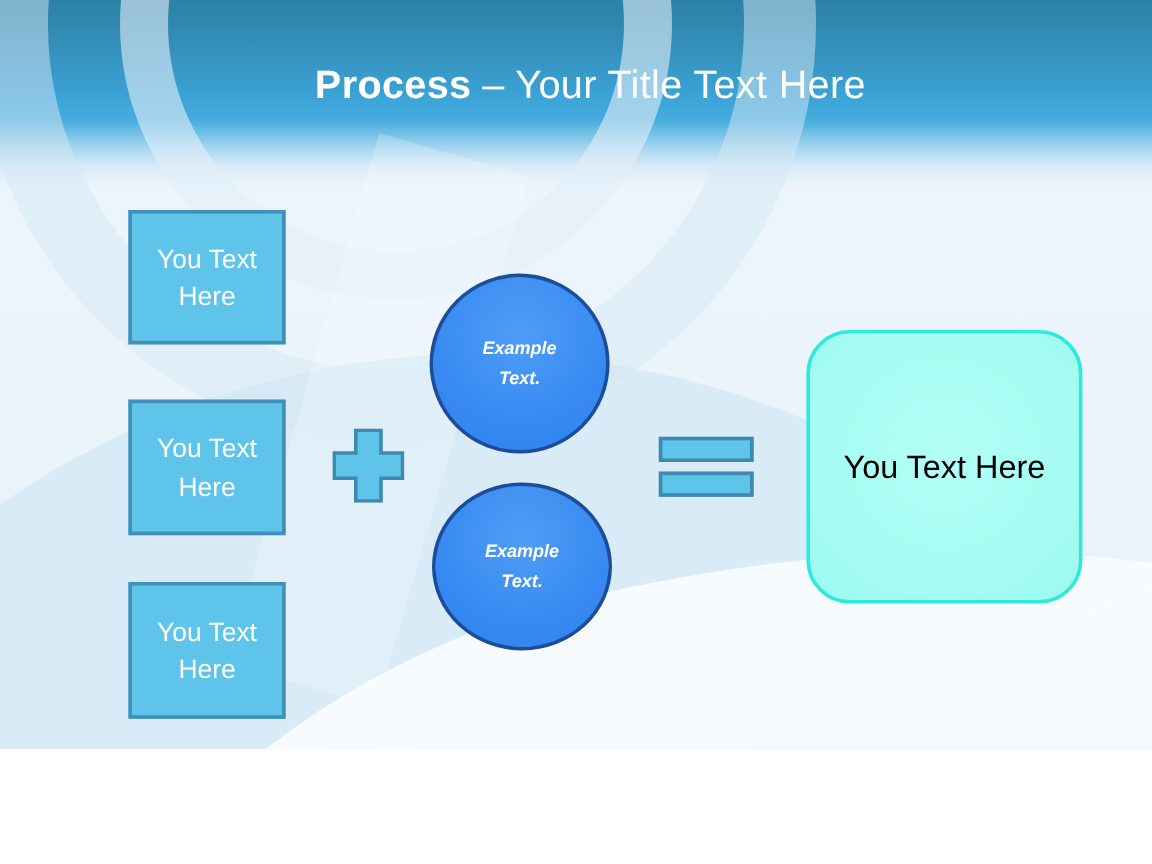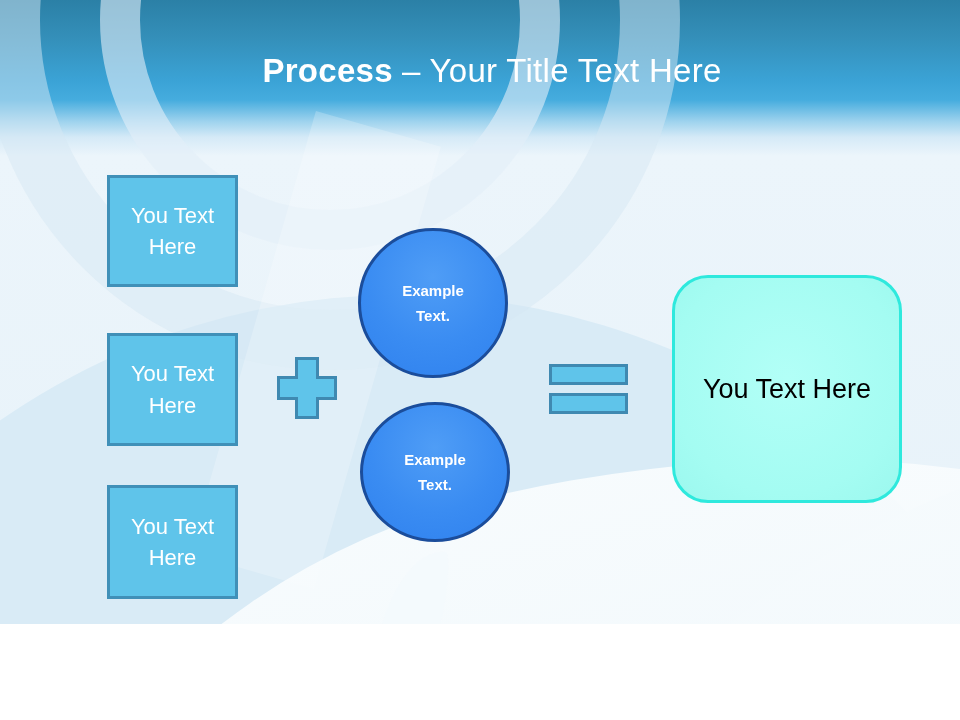--- a/index.html
+++ b/index.html
@@ -50,21 +50,21 @@
   .equals-icon{position:absolute;left:549px;top:364px;width:79px;height:50px;}
   .equals-bar{position:absolute;left:0;width:79px;height:21px;box-sizing:border-box;
     border:3px solid #3f89b1;background:#5fc4ea;}
   .equals-bar.b1{top:0;}
   .equals-bar.b2{top:29px;}
 
   .example-circle{
     position:absolute;border-radius:50%;box-sizing:border-box;
     border:3px solid #1b4d9b;
     background:radial-gradient(circle at 50% 32%, #4f9df6 0%, #3a8cf2 55%, #2f81ee 100%);
-    color:#ffffff;font-weight:bold;font-size:15px;line-height:1.7;
+    color:#ffffff;font-weight:bold;font-style:italic;font-size:15px;line-height:1.7;
     display:flex;align-items:center;justify-content:center;text-align:center;
   }
   .circle-1{left:358px;top:228px;width:150px;height:150px;}
   .circle-2{left:360px;top:402px;width:150px;height:140px;}
   .example-circle .wrap{width:82px;}
 
   .result-box{
     position:absolute;left:672px;top:275px;width:230px;height:228px;box-sizing:border-box;
     border:3px solid #2ee9dd;border-radius:36px;
     background:radial-gradient(circle at 50% 45%, #b2fff7 0%, #a4fcf2 70%, #9bf8ee 100%);

